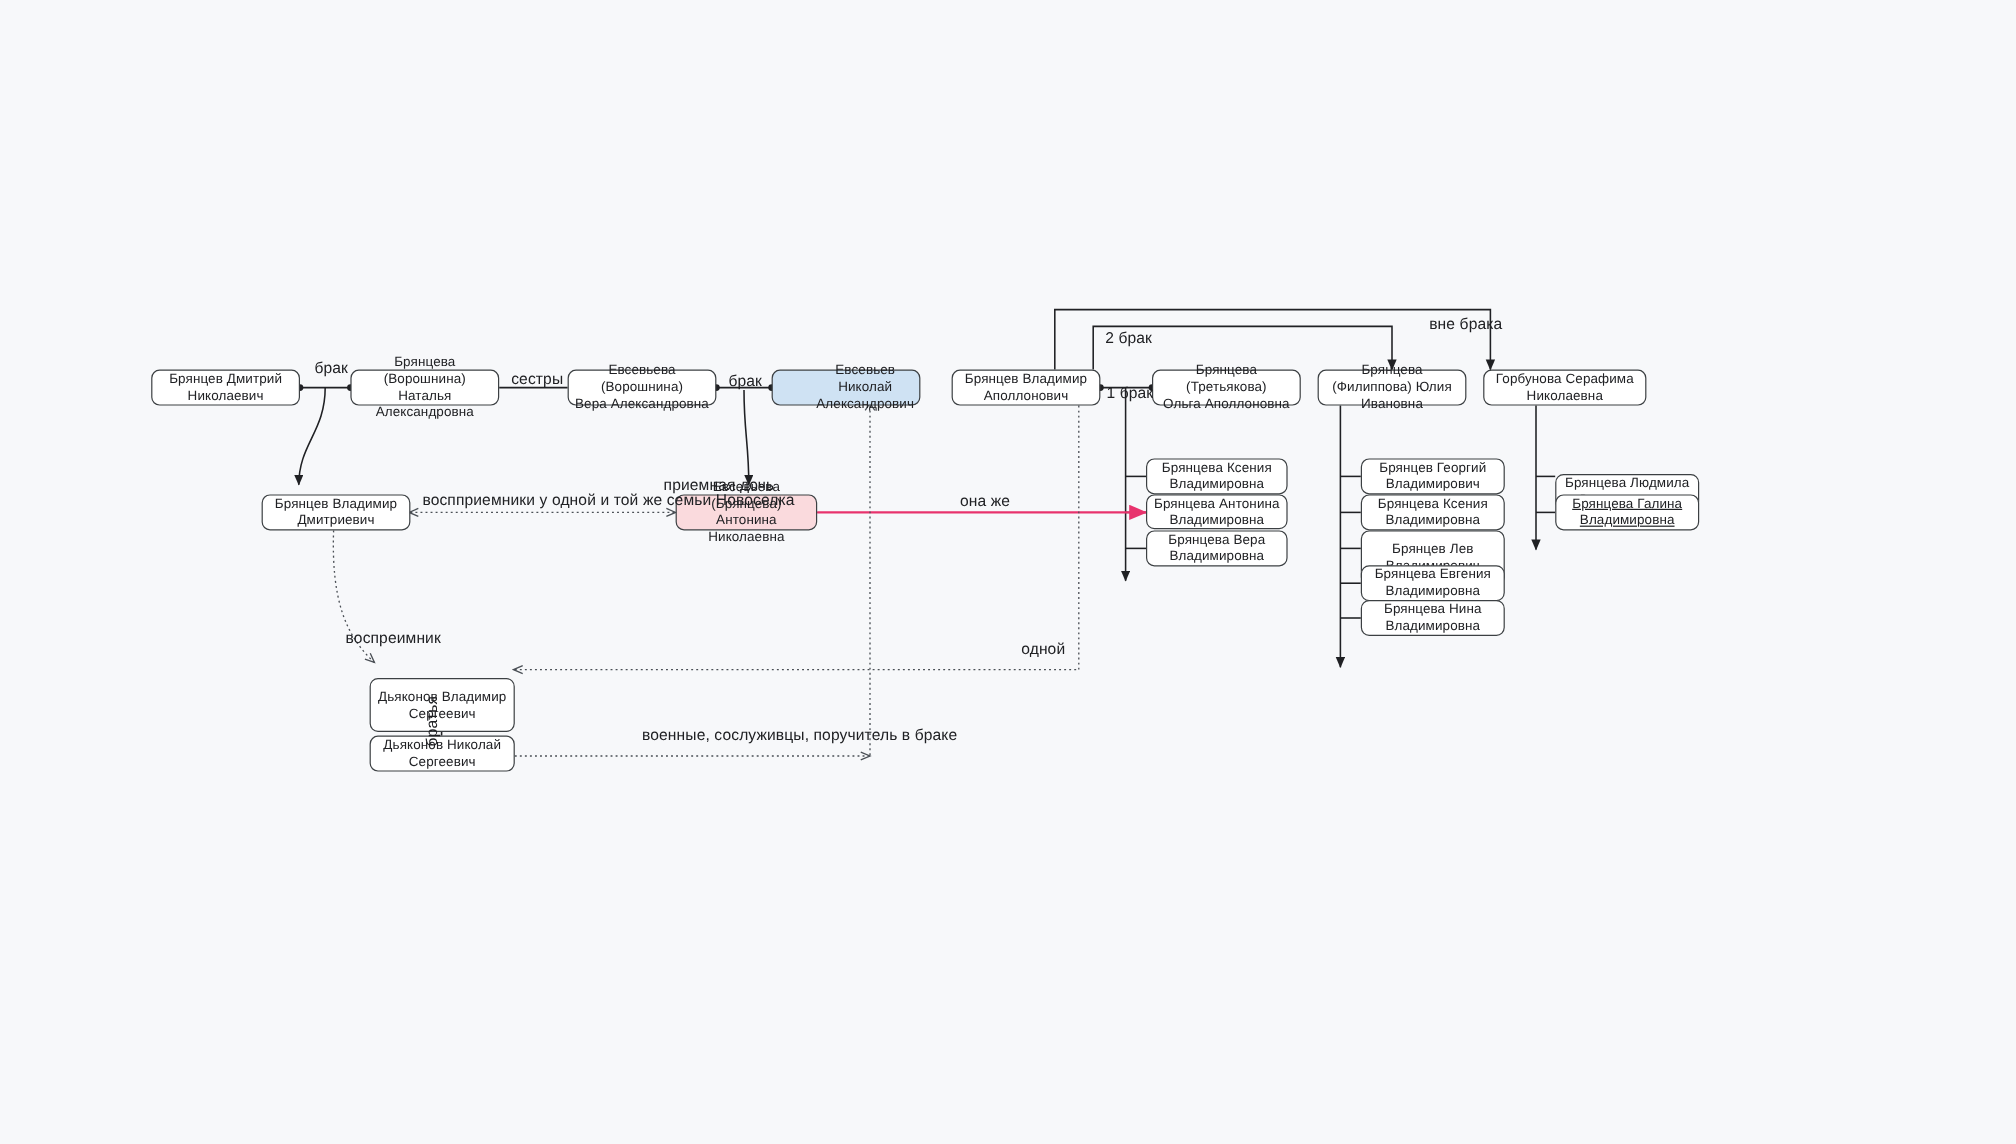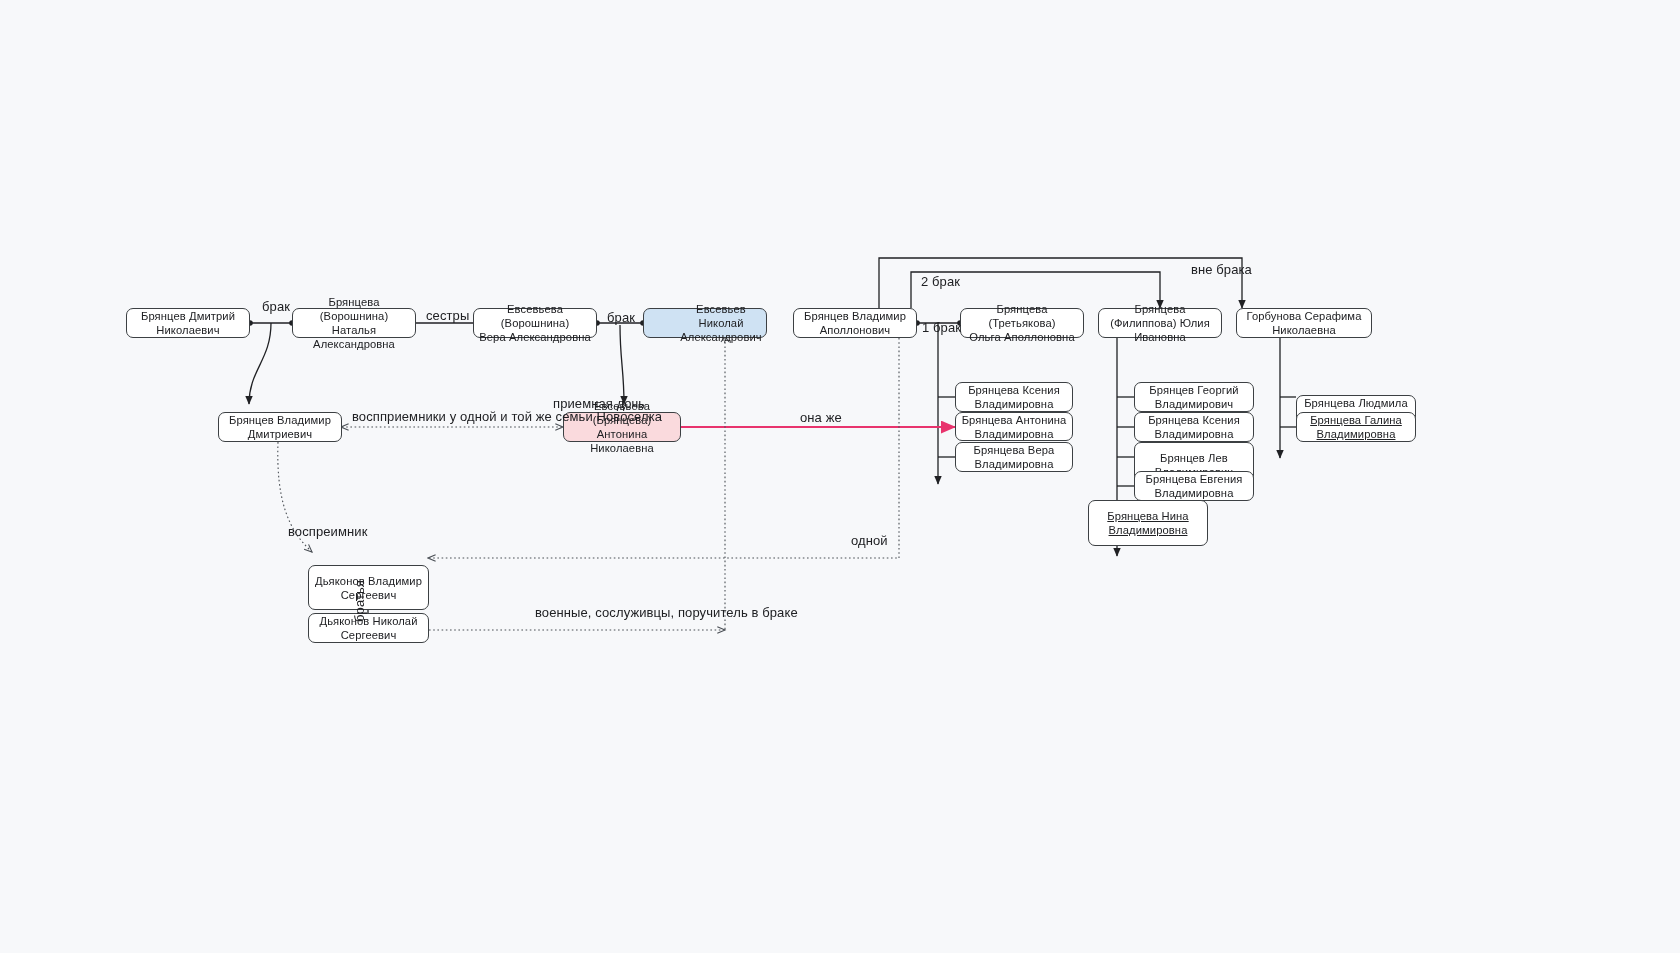--- a/index.html
+++ b/index.html
@@ -177,21 +177,21 @@
     <div class="node" style="left: 955px; top: 442px; width: 118px; height: 30px;">Брянцева Вера
 Владимировна</div>
     <div class="node" style="left: 1134px; top: 382px; width: 120px; height: 30px;">Брянцев Георгий
 Владимирович</div>
     <div class="node" style="left: 1134px; top: 412px; width: 120px; height: 30px;">Брянцева Ксения
 Владимировна</div>
     <div class="node" style="left: 1134px; top: 442px; width: 120px; height: 46px;">Брянцев Лев
 Владимирович</div>
     <div class="node" style="left: 1134px; top: 471px; width: 120px; height: 30px;">Брянцева Евгения
 Владимировна</div>
-    <div class="node" style="left: 1088px; top: 500px; width: 120px; height: 46px; text-decoration: underline;">Брянцева Нина
+    <div class="node" style="left: 1134px; top: 500px; width: 120px; height: 30px;">Брянцева Нина
 Владимировна</div>
     <div class="node" style="left: 1296px; top: 382px; width: 120px; height: 30px; margin-top: 13px;">Брянцева Людмила
 Владимировна</div>
     <div class="node" style="left: 1296px; top: 412px; width: 120px; height: 30px; text-decoration: underline;">Брянцева Галина
 Владимировна</div>
     <div class="node" style="left: 308px; top: 565px; width: 121px; height: 45px;">Дьяконов Владимир
 Сергеевич</div>
     <div class="node" style="left: 308px; top: 613px; width: 121px; height: 30px;">Дьяконов Николай
 Сергеевич</div>
     <div class="edge-label" style="left: 262px; top: 299px;">брак</div>

